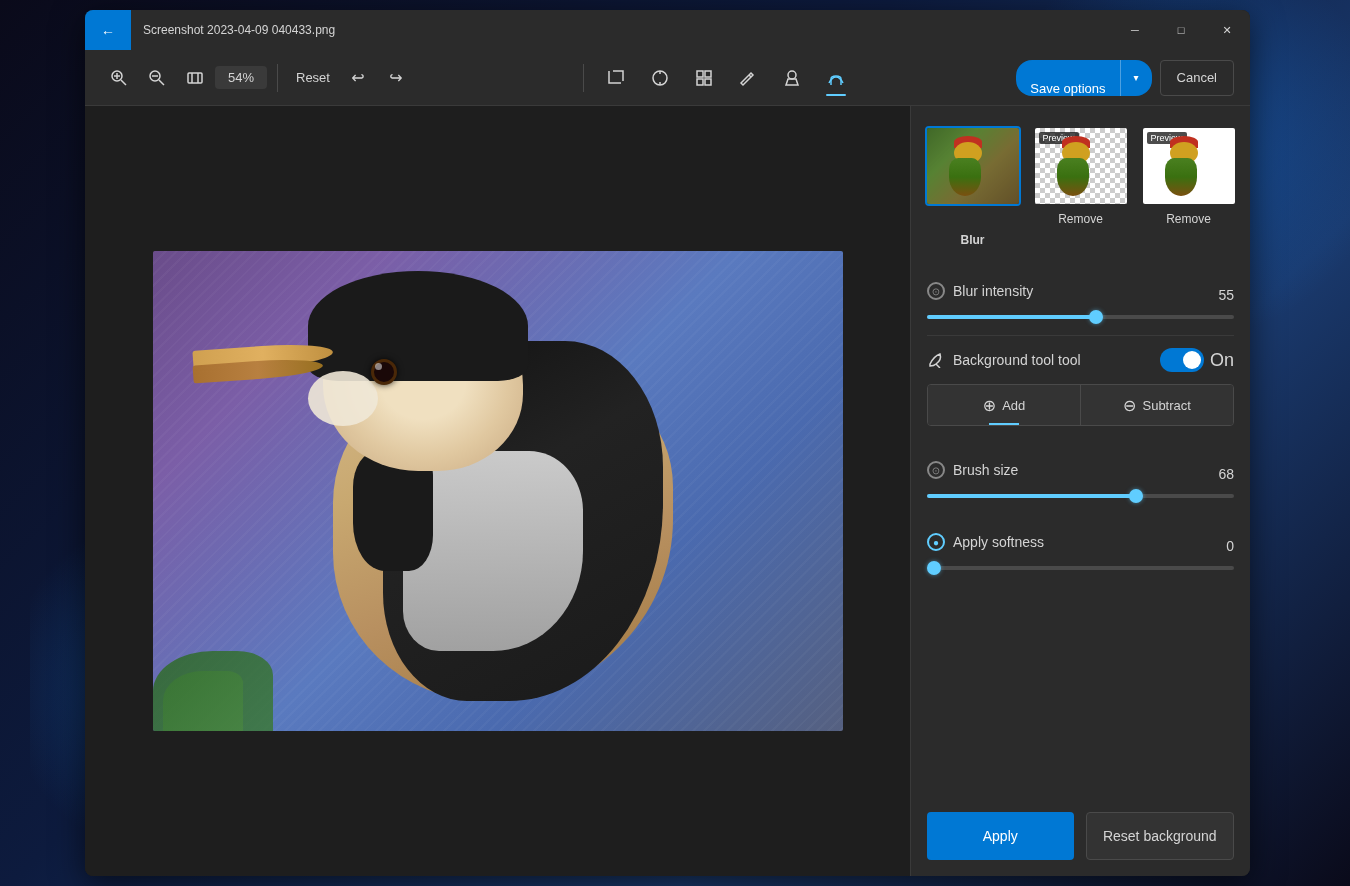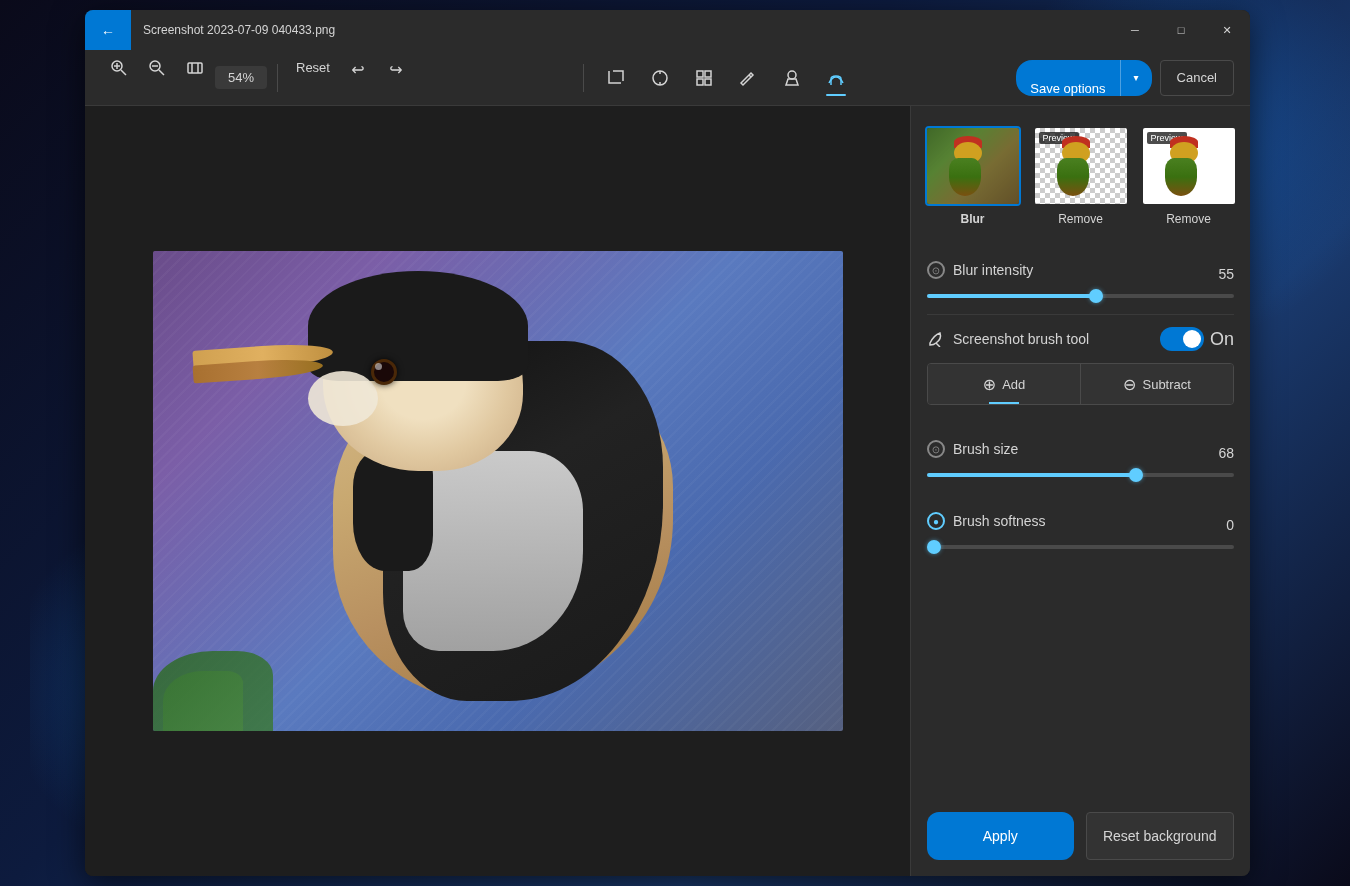--- a/index.html
+++ b/index.html
@@ -108,20 +108,21 @@
     }
     .tool-btn {
       width: 36px;
       height: 36px;
       border-radius: 4px;
       background: transparent;
       border: none;
       color: #d4d4d4;
       cursor: pointer;
       display: flex;
+      align-items: center;
       justify-content: center;
       font-size: 16px;
     }
     .zoom-display {
       background: #3a3a3a;
       color: #d4d4d4;
       border: none;
       border-radius: 4px;
       padding: 4px 8px;
       font-size: 13px;
@@ -473,21 +474,21 @@
       display: flex;
       gap: 12px;
       padding: 16px;
       margin-top: auto;
     }
     .apply-btn {
       flex: 1;
       height: 48px;
       background: #0078d4;
       border: none;
-      border-radius: 12px;
+      border-radius: 4px;
       color: white;
       font-size: 14px;
       cursor: pointer;
       font-weight: 500;
     }
     .reset-bg-btn {
       flex: 1;
       height: 48px;
       background: #333;
       border: 1px solid #4a4a4a;
@@ -508,21 +509,21 @@
 <div class="win-bg"></div>
 <div class="win-blob1"></div>
 <div class="win-blob2"></div>
 
 <div class="window">
 
   <div class="titlebar">
     <div class="titlebar-back">
       <span>←</span>
     </div>
-    <span class="titlebar-title">Screenshot 2023-07-09 040433.png</span>
+    <span class="titlebar-title">Screenshot 2023-04-09 040433.png</span>
     <div class="titlebar-controls">
       <div class="titlebar-btn">
         <span>─</span>
       </div>
       <div class="titlebar-btn">
         <span>□</span>
       </div>
       <div class="titlebar-btn close">
         <span>✕</span>
       </div>
@@ -670,21 +671,21 @@
             <div style="width:100%;height:100%;background:linear-gradient(135deg,#3a6a20 0%,#5a9030 30%,#8a7030 60%,#6a4820 100%);position:relative;">
               <div style="position:absolute;inset:0;background:rgba(80,100,60,0.3);filter:blur(1px);"></div>
 
               <div style="position:absolute;top:8px;left:22px;width:55px;height:65px;">
                 <div style="width:28px;height:12px;background:#c03020;border-radius:50% 50% 0 0;position:absolute;top:0;left:5px;"></div>
                 <div style="width:28px;height:22px;background:#d0a020;border-radius:50%;position:absolute;top:6px;left:5px;"></div>
                 <div style="width:32px;height:38px;background:linear-gradient(180deg,#4a8020,#3a7010,#7a5010);border-radius:30% 30% 50% 50%;position:absolute;top:22px;left:0;"></div>
               </div>
             </div>
           </div>
-          <span class="bg-mode-label" style="font-weight:600;">Blur</span>
+          <span class="bg-mode-label" style="font-weight:600;margin-top:21px;">Blur</span>
         </div>
 
         <div class="bg-mode-item">
           <div class="bg-mode-thumb">
             <div class="thumb-remove">
               <span class="preview-badge">Preview</span>
               <div style="position:absolute;top:8px;left:22px;width:55px;height:65px;">
                 <div style="width:28px;height:12px;background:#c03020;border-radius:50% 50% 0 0;position:absolute;top:0;left:5px;"></div>
                 <div style="width:28px;height:22px;background:#d0a020;border-radius:50%;position:absolute;top:6px;left:5px;"></div>
                 <div style="width:32px;height:38px;background:linear-gradient(180deg,#4a8020,#3a7010,#7a5010);border-radius:30% 30% 50% 50%;position:absolute;top:22px;left:0;"></div>
@@ -726,21 +727,21 @@
       <div class="panel-divider"></div>
 
       <div class="brush-tool-row">
         <div class="brush-label">
           <div class="brush-icon">
             <svg width="16" height="16" viewBox="0 0 16 16" fill="none" stroke="#d4d4d4" stroke-width="1.5">
                 <path d="M2 12 Q6 4 12 2 Q14 8 8 12 Q6 14 2 14 Z"></path>
                 <line x1="8" y1="12" x2="12" y2="16"></line>
               </svg>
           </div>
-          <span>Screenshot brush tool</span>
+          <span>Background tool tool</span>
         </div>
         <div class="toggle-container">
           <div class="toggle">
             <div class="toggle-thumb"></div>
           </div>
           <span class="toggle-label">On</span>
         </div>
       </div>
 
       <div class="add-subtract">
@@ -765,21 +766,21 @@
         <div class="slider-track">
           <div class="slider-fill" style="width: 68%;"></div>
           <div class="slider-thumb" style="left: calc(68% - 7px);"></div>
         </div>
       </div>
 
       <div class="panel-section">
         <div class="section-row">
           <div class="section-label">
             <div class="section-icon" style="border-color:#60cdff;color:#60cdff;">●</div>
-            <span>Brush softness</span>
+            <span>Apply softness</span>
           </div>
           <span class="section-value">0</span>
         </div>
         <div class="slider-track">
           <div class="slider-fill" style="width: 0%;"></div>
           <div class="slider-thumb" style="left: calc(0% - 0px);"></div>
         </div>
       </div>
 
       <div class="bottom-buttons">

